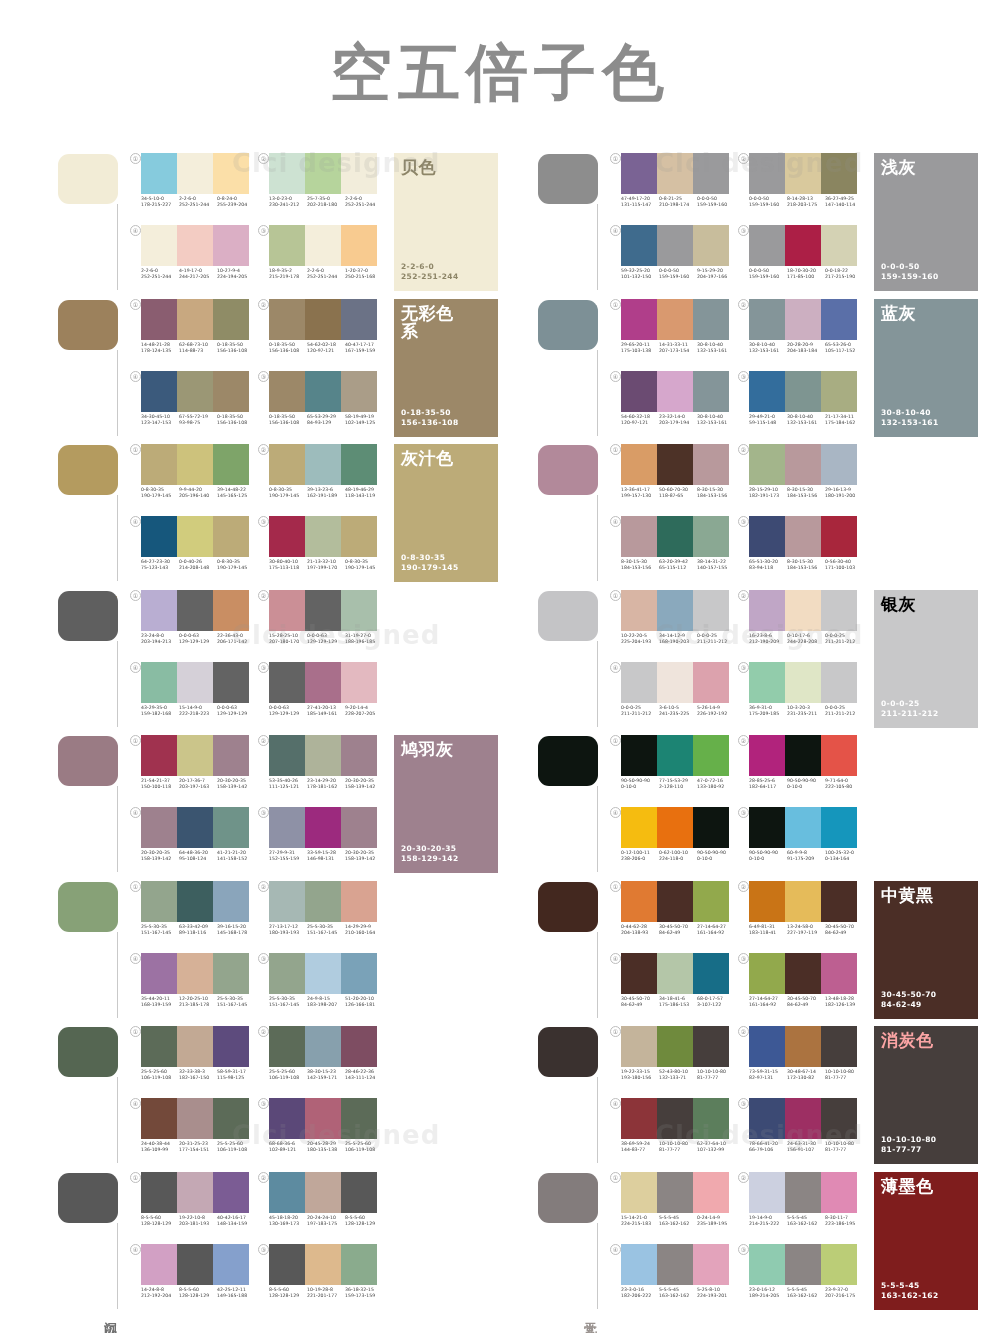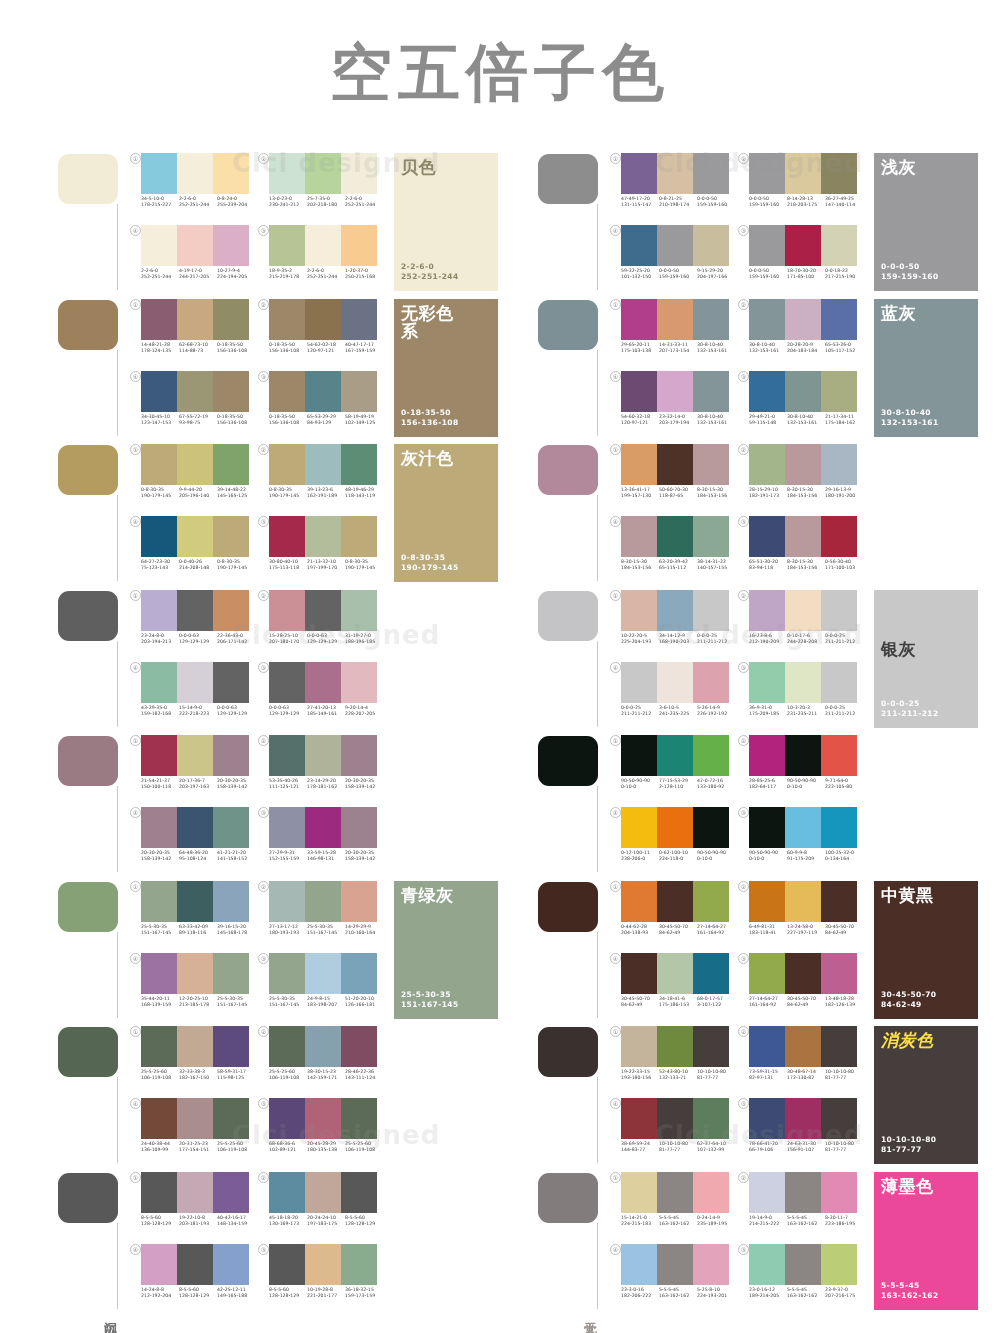--- a/index.html
+++ b/index.html
@@ -922,21 +922,21 @@
               <div>231-235-211</div>
             </div>
             <div class="code">
               <div>0-0-0-25</div>
               <div>211-211-212</div>
             </div>
           </div>
         </div>
       </div>
       <div class="card" style="background: rgb(200, 200, 201);">
-        <div class="card-name" style="color: #404040; margin-top: 45px;">银灰</div>
+        <div class="card-name" style="color: #000000;">银灰</div>
         <div class="card-code" style="color: rgb(255, 255, 255);">
           <div>0-0-0-25</div>
           <div>211-211-212</div>
         </div>
       </div>
     </div>
     <div class="block">
       <div class="chip-col">
         <div class="chip" style="background: rgb(154, 123, 132);"></div>
         <div class="chip-rule"></div>
@@ -1025,20 +1025,27 @@
               <div>33-59-15-28</div>
               <div>146-98-131</div>
             </div>
             <div class="code">
               <div>20-30-20-35</div>
               <div>158-139-142</div>
             </div>
           </div>
         </div>
       </div>
+      <div class="card" style="background: rgb(158, 129, 142);">
+        <div class="card-name" style="color: rgb(255, 255, 255);">鸠羽灰</div>
+        <div class="card-code" style="color: rgb(255, 255, 255);">
+          <div>20-30-20-35</div>
+          <div>158-129-142</div>
+        </div>
+      </div>
     </div>
     <div class="block">
       <div class="chip-col">
         <div class="chip" style="background: rgb(13, 21, 16);"></div>
         <div class="chip-rule"></div>
         <div class="chip-label" style="color: rgb(43, 43, 43);">崇高</div>
       </div>
       <div class="pal-area">
         <div class="pal">
           <div class="pal-num">①</div>
@@ -1219,27 +1226,20 @@
               <div>24-9-8-15</div>
               <div>183-198-207</div>
             </div>
             <div class="code">
               <div>51-20-20-10</div>
               <div>126-166-181</div>
             </div>
           </div>
         </div>
       </div>
-      <div class="card" style="background: rgb(147, 165, 141);">
-        <div class="card-name" style="color: rgb(255, 255, 255);">青绿灰</div>
-        <div class="card-code" style="color: rgb(255, 255, 255);">
-          <div>25-5-30-35</div>
-          <div>151-167-145</div>
-        </div>
-      </div>
     </div>
     <div class="block">
       <div class="chip-col">
         <div class="chip" style="background: rgb(67, 40, 31);"></div>
         <div class="chip-rule"></div>
         <div class="chip-label" style="color: rgb(67, 40, 34);">混浊</div>
       </div>
       <div class="pal-area">
         <div class="pal">
           <div class="pal-num">①</div>
@@ -1525,21 +1525,21 @@
               <div>156-91-107</div>
             </div>
             <div class="code">
               <div>10-10-10-80</div>
               <div>81-77-77</div>
             </div>
           </div>
         </div>
       </div>
       <div class="card" style="background: rgb(70, 62, 60);">
-        <div class="card-name" style="color: #fde047; font-style: italic;">消炭色</div>
+        <div class="card-name" style="color: #fca5a5;">消炭色</div>
         <div class="card-code" style="color: rgb(255, 255, 255);">
           <div>10-10-10-80</div>
           <div>81-77-77</div>
         </div>
       </div>
     </div>
     <div class="block">
       <div class="chip-col">
         <div class="chip" style="background: rgb(88, 88, 88);"></div>
         <div class="chip-rule"></div>
@@ -1725,21 +1725,21 @@
               <div>5-5-5-45</div>
               <div>163-162-162</div>
             </div>
             <div class="code">
               <div>23-9-37-0</div>
               <div>207-216-175</div>
             </div>
           </div>
         </div>
       </div>
-      <div class="card" style="background: #ec4899;">
+      <div class="card" style="background: #7f1d1d;">
         <div class="card-name" style="color: rgb(255, 255, 255);">薄墨色</div>
         <div class="card-code" style="color: rgb(255, 255, 255);">
           <div>5-5-5-45</div>
           <div>163-162-162</div>
         </div>
       </div>
     </div>
   </div>
 
 <div class="wm" style="left: 232px; top: 148px;">Clci designed</div>

